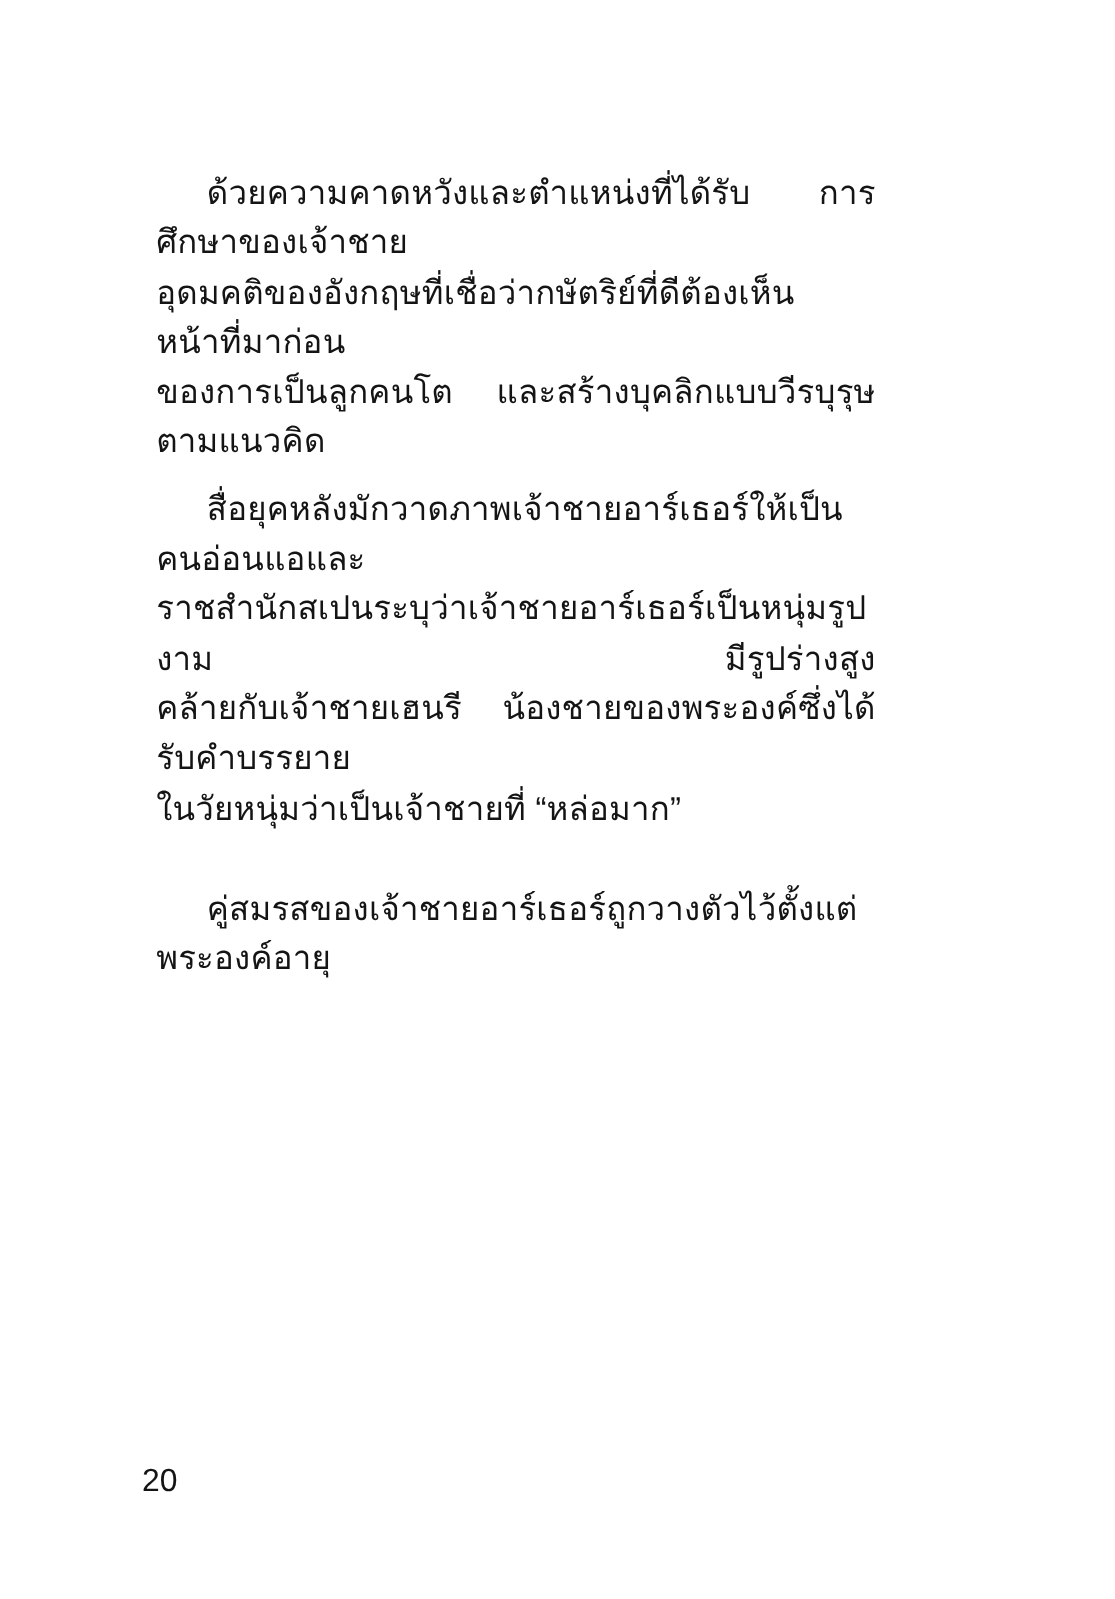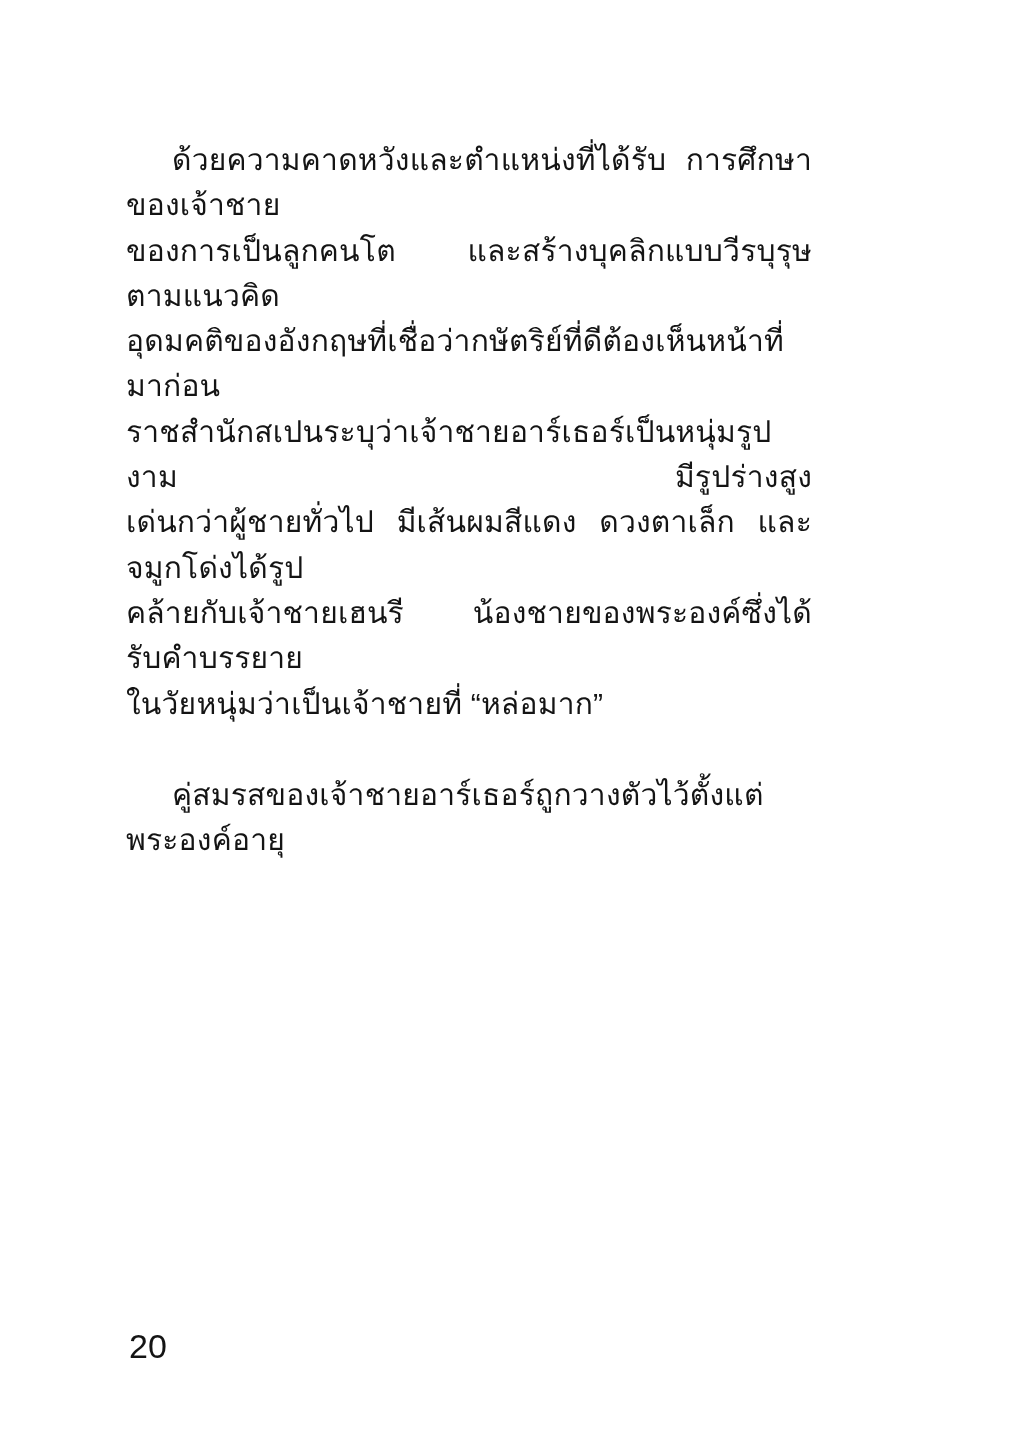--- a/index.html
+++ b/index.html
@@ -19,60 +19,60 @@
   .body-text {
     position: absolute;
     left: 126px;
     top: 137px;
     width: 686px;
     font-size: 30px;
     line-height: 45.3px;
     letter-spacing: 0.2px;
   }
   .paragraph {
-    margin: 0;
+    margin: 16px;
   }
   .paragraph.gap-before {
     margin-top: 46px;
   }
   .line {
     text-align: justify;
     text-align-last: justify;
     min-height: 45.3px;
   }
   .line.last {
     text-align: left;
     text-align-last: left;
   }
   .line.indent {
     text-indent: 46px;
   }
   .page-number {
     position: absolute;
     left: 129px;
     top: 1329px;
-    font-size: 34px;
+    font-size: 29px;
     line-height: 34px;
     color: #141414;
     text-align: right;
   }
 </style>
 </head>
 <body>
 
 <div class="page">
   <div class="body-text">
       <div class="paragraph">
         <div class="line indent">ด้วยความคาดหวังและตำแหน่งที่ได้รับ การศึกษาของเจ้าชาย</div>
+        <div class="line last">อุดมคติของอังกฤษที่เชื่อว่ากษัตริย์ที่ดีต้องเห็นหน้าที่มาก่อน</div>
         <div class="line">ของการเป็นลูกคนโต และสร้างบุคลิกแบบวีรบุรุษ ตามแนวคิด</div>
-        <div class="line last">อุดมคติของอังกฤษที่เชื่อว่ากษัตริย์ที่ดีต้องเห็นหน้าที่มาก่อน</div>
       </div>
       <div class="paragraph">
+        <div class="line indent">สื่อยุคหลังมักวาดภาพเจ้าชายอาร์เธอร์ให้เป็นคนอ่อนแอและ</div>
         <div class="line">ราชสำนักสเปนระบุว่าเจ้าชายอาร์เธอร์เป็นหนุ่มรูปงาม มีรูปร่างสูง</div>
-        <div class="line">เด่นกว่าผู้ชายทั่วไป มีเส้นผมสีแดง ดวงตาเล็ก และจมูกโด่งได้รูป</div>
         <div class="line">คล้ายกับเจ้าชายเฮนรี น้องชายของพระองค์ซึ่งได้รับคำบรรยาย</div>
         <div class="line last">ในวัยหนุ่มว่าเป็นเจ้าชายที่ “หล่อมาก”</div>
       </div>
       <div class="paragraph gap-before">
         <div class="line indent">คู่สมรสของเจ้าชายอาร์เธอร์ถูกวางตัวไว้ตั้งแต่พระองค์อายุ</div>
       </div>
     </div>
   <div class="page-number">20</div>
 </div>
 

